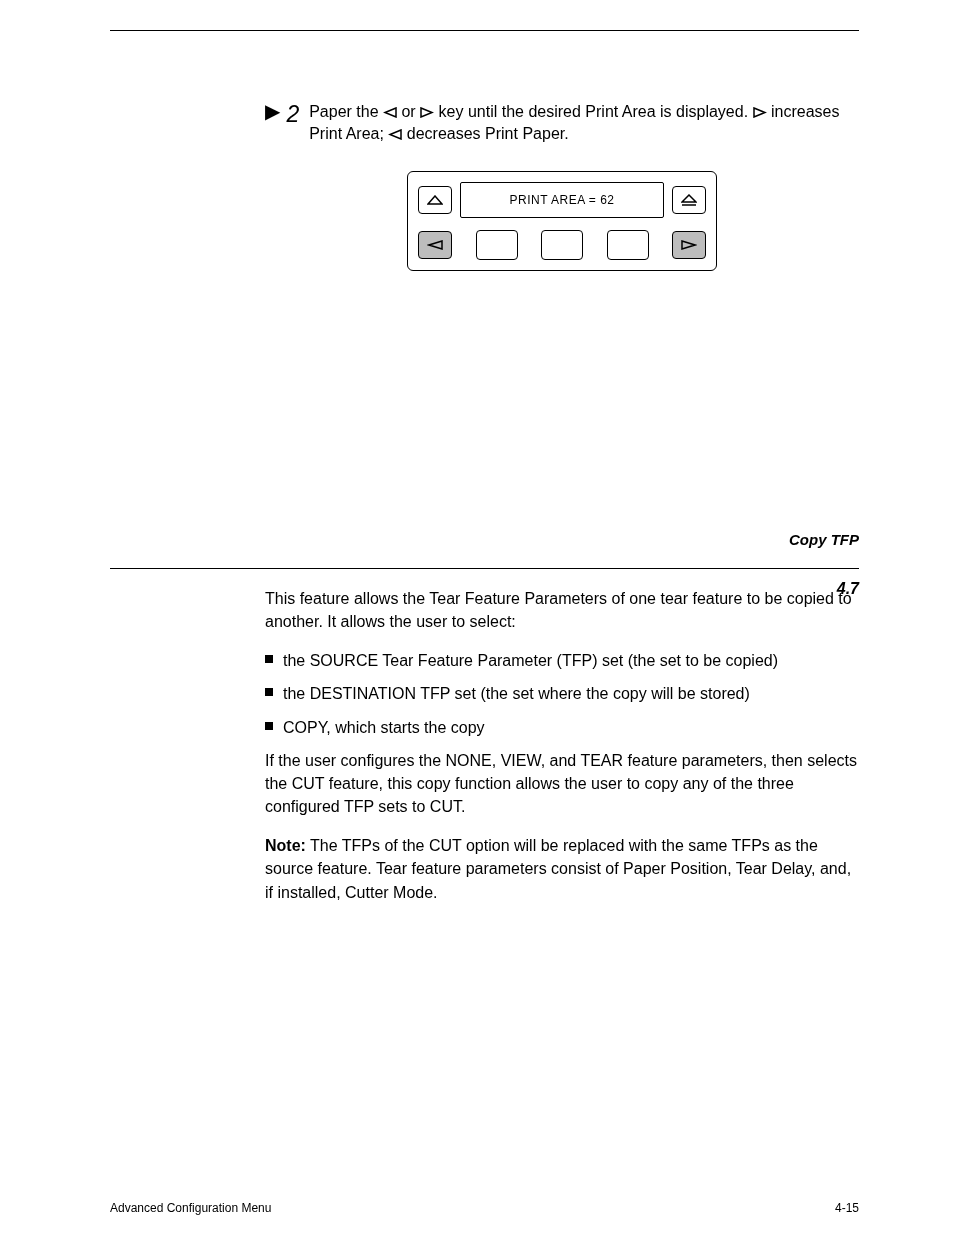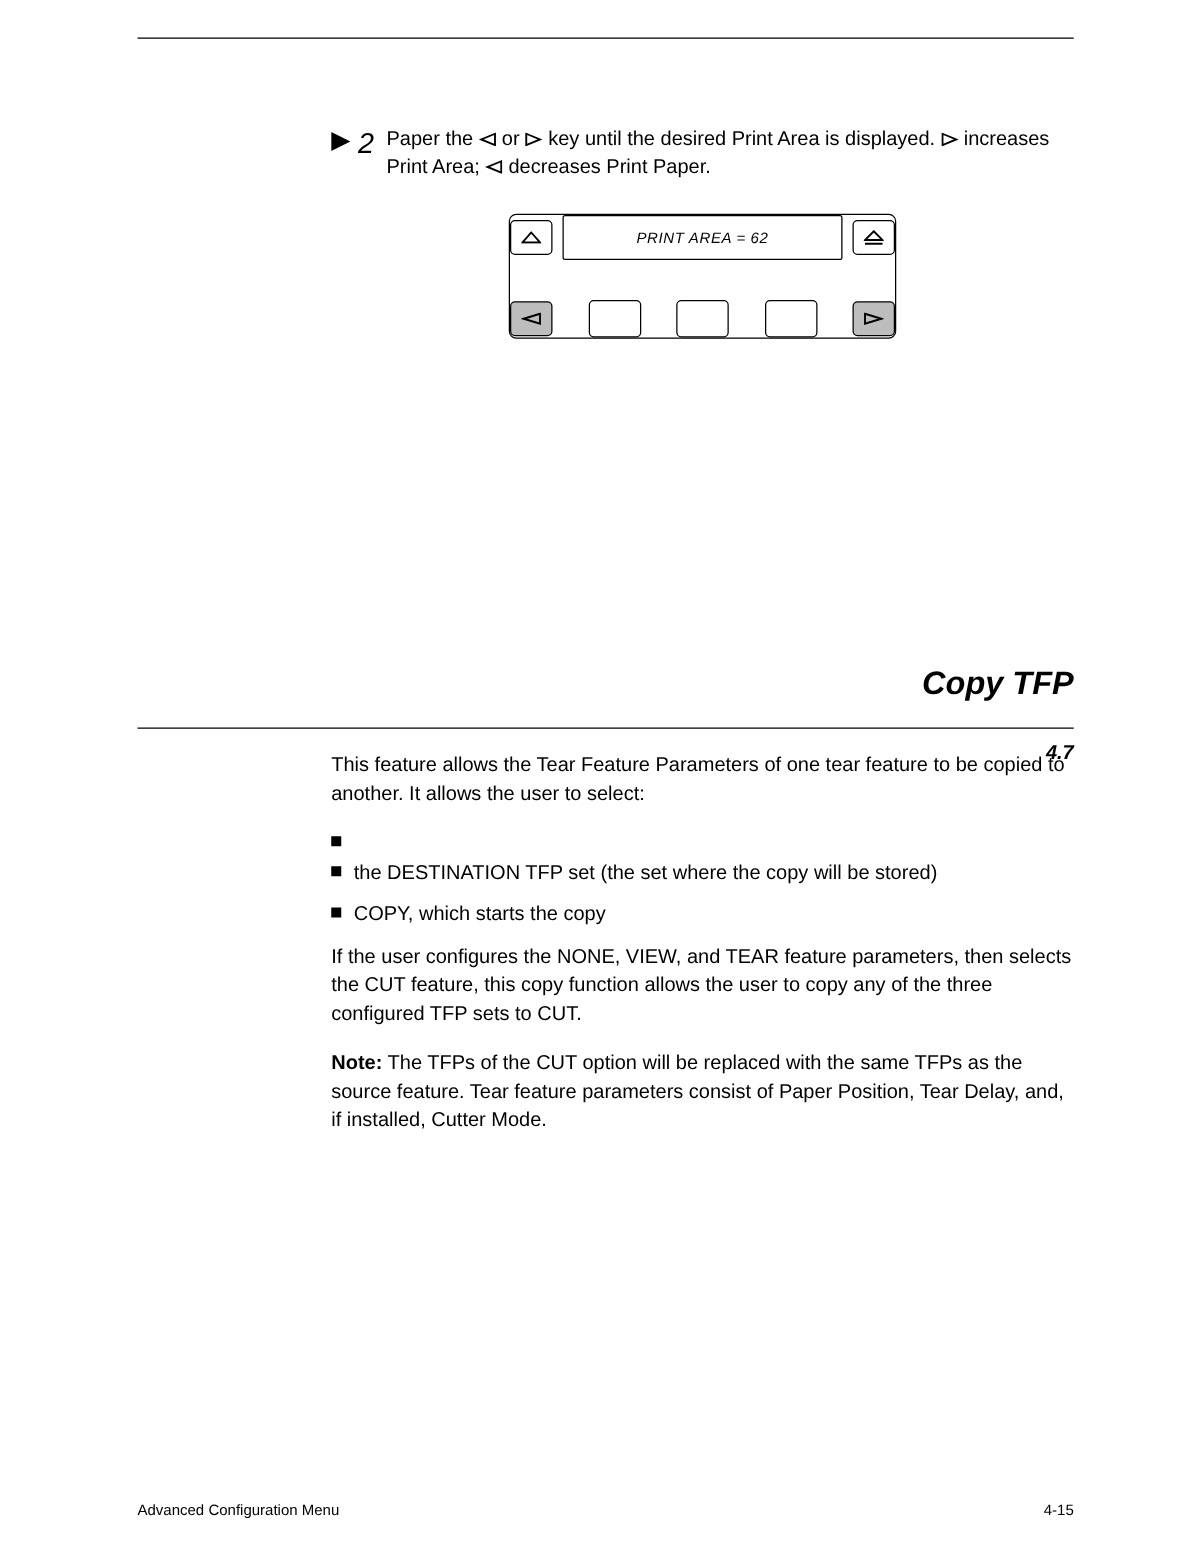--- a/index.html
+++ b/index.html
@@ -16,37 +16,37 @@
   .hr{border-top:1px solid #000;width:100%;margin-bottom:70px;}
   .main{margin-left:155px;}
   .step{display:flex;margin-bottom:8px;}
   .step-marker{flex:0 0 auto;font-size:20px;margin-right:6px;position:relative;top:-2px;}
   .step-num{font-style:italic;font-size:23px;margin-right:10px;}
   .step-text{line-height:1.4;}
   .inline-icon{display:inline-block;vertical-align:-1px;}
   .panel{
     border:1.5px solid #000;border-radius:6px;
     width:310px;height:100px;margin:25px auto 35px auto;
-    box-sizing:border-box;
-    display:flex;flex-direction:column;justify-content:space-between;font-style:italic;
+    padding:10px;box-sizing:border-box;
+    display:flex;flex-direction:column;justify-content:space-between;
   }
   .panel-row{display:flex;justify-content:space-between;align-items:center;gap:8px;}
   .panel-btn{
     border:1.5px solid #000;border-radius:4px;width:34px;height:28px;
     display:flex;align-items:center;justify-content:center;box-sizing:border-box;
   }
   .panel-btn.shade{background:#bdbdbd;}
   .panel-display{
     flex:1;border:1.5px solid #000;border-radius:2px;height:34px;
     display:flex;align-items:center;justify-content:center;
     font-family:Arial,Helvetica,sans-serif;font-size:12px;letter-spacing:0.5px;
   }
   .panel-blank{border:1.5px solid #000;border-radius:4px;width:40px;height:28px;}
   .svg-icon{display:block;}
-  .h2{font-style:italic;font-weight:bold;font-size:26px;text-align:right;margin:260px 0 20px 0;margin-left:-155px;}
+  .h2{font-style:italic;font-weight:bold;font-size:15px;text-align:right;margin:260px 0 20px 0;margin-left:-155px;}
   .sec-line{position:relative;border-top:1px solid #000;margin-bottom:18px;margin-left:-155px;}
   .sec-num{position:absolute;right:0;top:11px;font-size:16px;font-style:italic;font-weight:bold;}
   .para{margin-bottom:16px;line-height:1.45;}
   .bul{display:flex;margin-bottom:10px;line-height:1.45;}
   .bul-mark{width:8px;height:8px;background:#000;margin-right:10px;margin-top:6px;flex:0 0 auto;}
   .footer{position:absolute;bottom:20px;left:110px;right:95px;display:flex;justify-content:space-between;font-size:12px;}
 </style>
 </head>
 <body>
 
@@ -122,20 +122,21 @@
 
   <div class="h2">Copy TFP</div>
   <div class="sec-line">
     <span class="sec-num">4.7</span>
   </div>
 
   <div class="para">This feature allows the Tear Feature Parameters of one tear feature to be copied to another. It allows the user to select:</div>
 
   <div class="bul">
     <span class="bul-mark"></span>
+    <span>the SOURCE Tear Feature Parameter (TFP) set (the set to be copied)</span>
   </div>
   <div class="bul">
     <span class="bul-mark"></span>
     <span>the DESTINATION TFP set (the set where the copy will be stored)</span>
   </div>
   <div class="bul">
     <span class="bul-mark"></span>
     <span>COPY, which starts the copy</span>
   </div>
 

